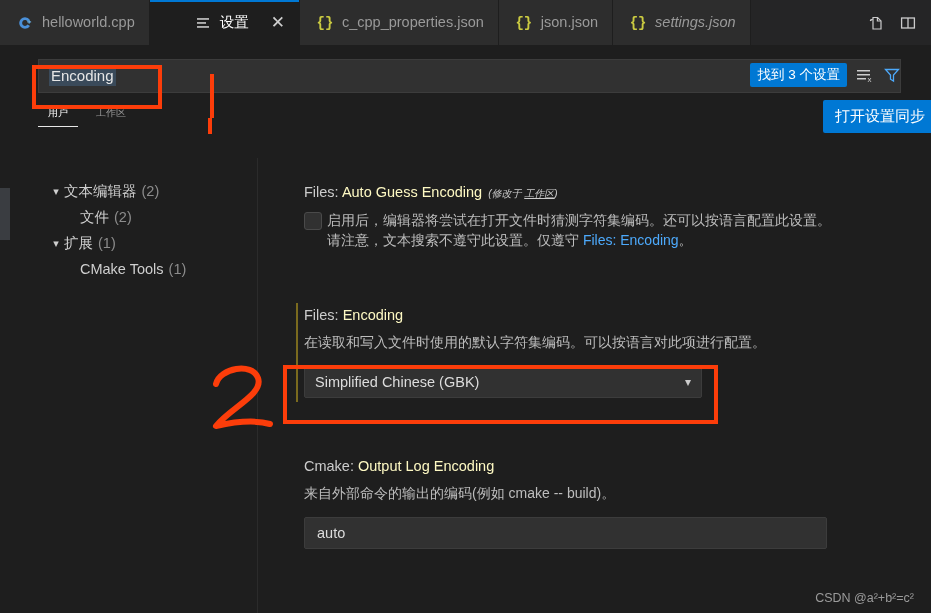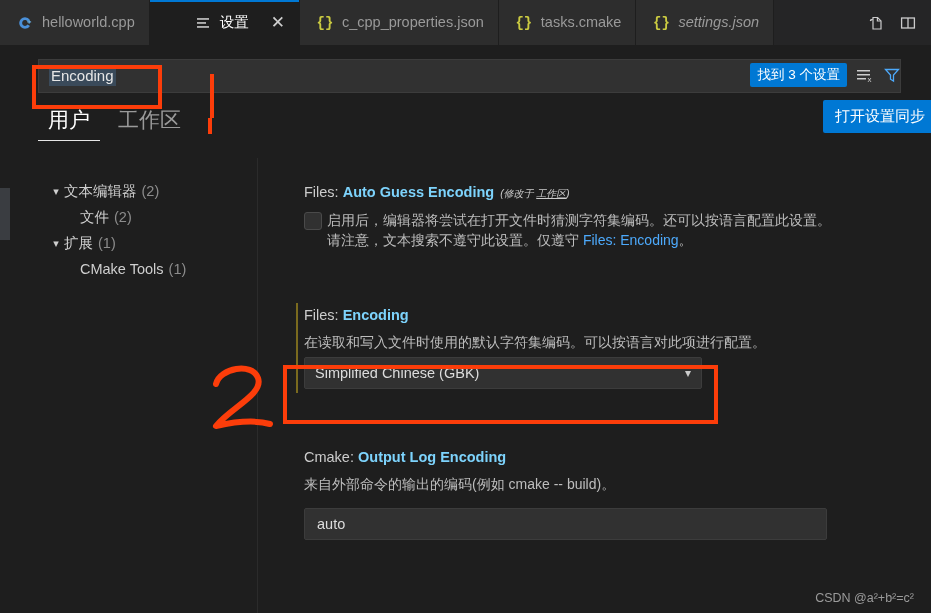--- a/index.html
+++ b/index.html
@@ -61,21 +61,21 @@
     display: flex; align-items: center; gap: 8px; text-align: center;
   }
   .count-badge {
     background: #0078d4; color: #ffffff; font-size: 13.5px;
     padding: 3px 7px; border-radius: 2px; white-space: nowrap;
   }
   .hdr-icon { color: #cccccc; display: inline-flex; align-items: center; }
 
   .scope-row { position: absolute; left: 38px; top: 58px; display: flex; gap: 8px; align-items: flex-end; }
   .scope-tab {
-    font-size: 21px; color: #9a9a9a; padding: 3px 10px 6px 10px;
+    font-size: 10px; color: #9a9a9a; padding: 3px 10px 6px 10px;
     border-bottom: 1px solid transparent; white-space: nowrap; text-align: center;
   }
   .scope-tab.active { color: #ffffff; border-bottom-color: #e7e7e7; }
 
   .sync-btn {
     position: absolute; right: -6px; top: 55px;
     background: #0078d4; color: #ffffff; font-size: 15px;
     padding: 7px 12px; white-space: nowrap; border-radius: 2px;
   }
 
@@ -105,34 +105,34 @@
     padding: 18px 0 0 0;
   }
   .setting-block { position: relative; padding: 0 30px 0 46px; }
   .mod-bar {
     position: absolute; left: 38px; top: 0; bottom: 0; width: 2px; background: #7a6a1e;
   }
   .setting-title {
     font-size: 14.5px; color: #e7e7e7; margin-bottom: 9px; white-space: nowrap;
   }
   .setting-title .prefix { font-weight: normal; color: #cccccc; }
-  .setting-title .key { font-weight: bold; color: #7dd3fc; }
+  .setting-title .key { font-weight: normal; color: #fef9c3; }
   .setting-title .modified { font-style: italic; color: #cccccc; margin-left: 6px; font-size: 10px; }
   .setting-title .modified .scope-link { text-decoration: underline; }
   .setting-desc {
     font-size: 14px; color: #bdbdbd; line-height: 1.45; max-width: 565px;
   }
   .setting-desc .link { color: #4daafc; }
   .desc-with-cb { display: flex; gap: 5px; align-items: flex-start; }
   .checkbox {
     width: 18px; height: 18px; flex: none; margin-top: 2px;
     background: #313131; border: 1px solid #4a4a4a; border-radius: 3px;
   }
   .select-ctl {
-    margin-top: 5px; width: 398px; height: 32px;
+    margin-top: 14px; width: 398px; height: 32px;
     background: #313131; border: 1px solid #3c3c3c; border-radius: 2px;
     display: flex; align-items: center; justify-content: space-between;
     padding: 0 10px; font-size: 14.5px; color: #dcdcdc;
   }
   .select-ctl .chev-dn { color: #cccccc; font-size: 12px; }
   .text-ctl {
     margin-top: 14px; width: 523px; height: 32px;
     background: #313131; border: 1px solid #3c3c3c; border-radius: 2px;
     display: flex; align-items: center; padding: 0 12px;
     font-size: 14.5px; color: #dcdcdc;
@@ -179,21 +179,21 @@
       <span class="tab-close">✕</span>
     </div>
 
     <div class="tab">
       <span class="tab-icon json-icon">{}</span>
       <span class="tab-label">c_cpp_properties.json</span>
     </div>
 
     <div class="tab">
       <span class="tab-icon json-icon">{}</span>
-      <span class="tab-label">tasks.cmake</span>
+      <span class="tab-label">json.json</span>
     </div>
 
     <div class="tab">
       <span class="tab-icon json-icon">{}</span>
       <span class="tab-label italic">settings.json</span>
     </div>
 
     <div class="tabbar-actions">
       <span class="act">
         <svg width="18" height="18" viewBox="0 0 18 18">

